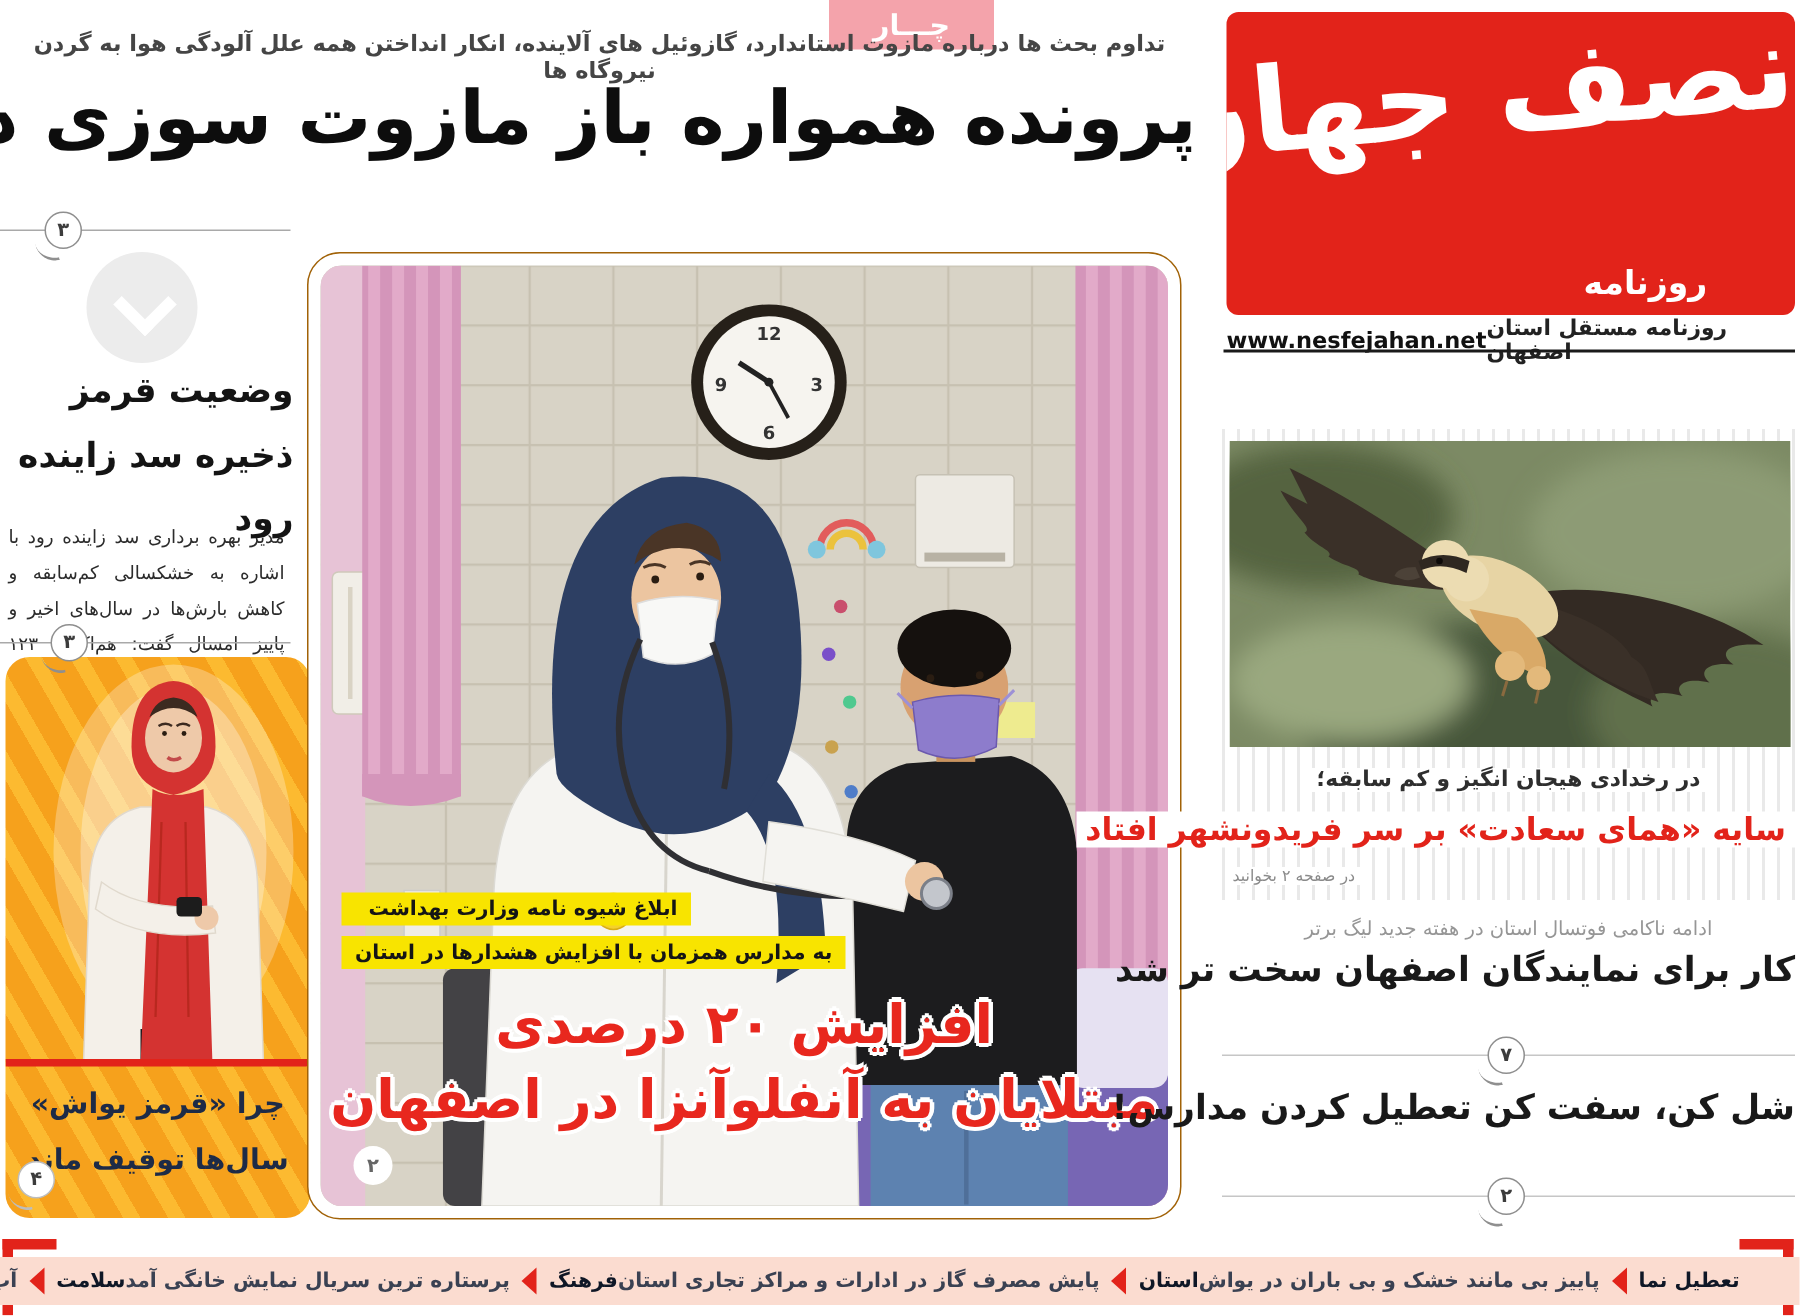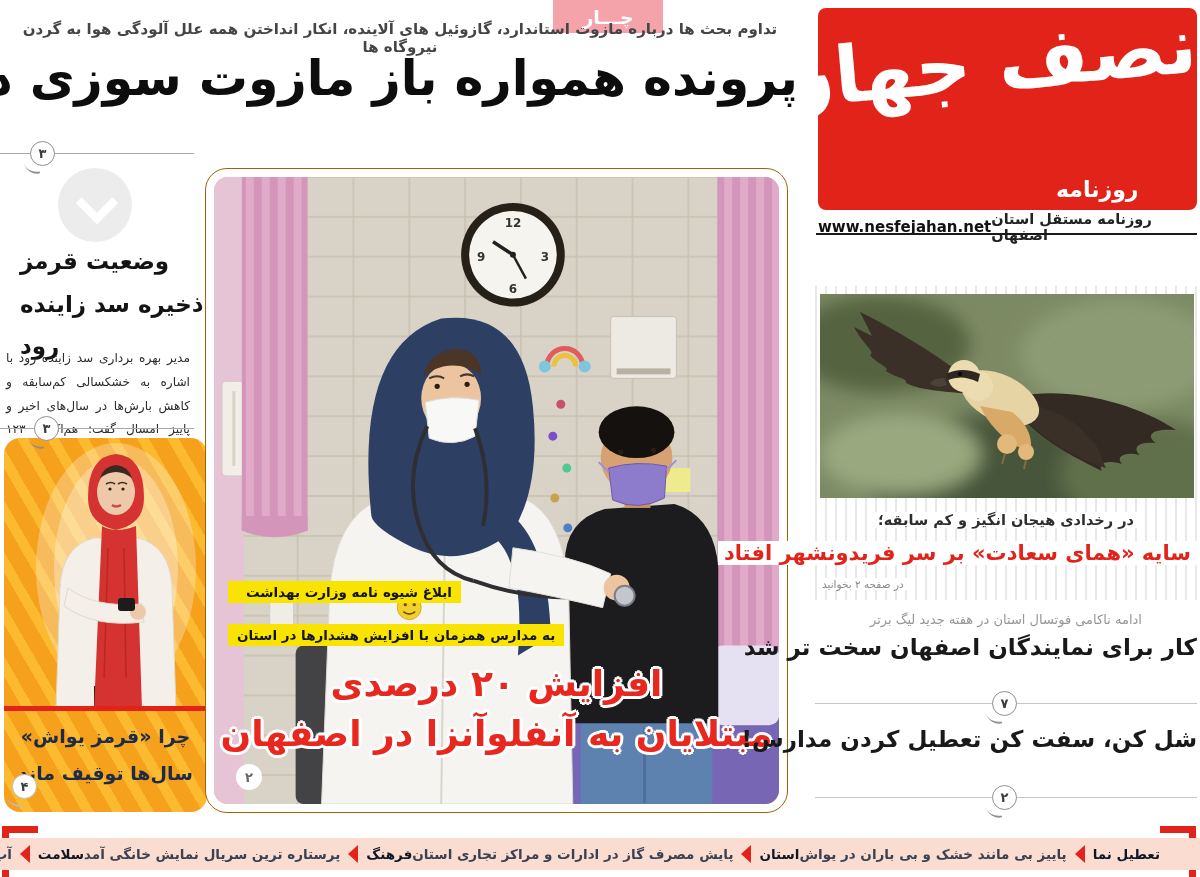--- a/index.html
+++ b/index.html
@@ -19,40 +19,40 @@
     border-radius:50%; display:flex; align-items:center; justify-content:center;
     font-size:13px; color:#3c3c3c; font-weight:bold; box-sizing:border-box; z-index:5; }
   .pbadge::after { content:""; position:absolute; left:-6px; bottom:-10px; width:14px; height:12px;
     border-bottom:2px solid #8f8f8f; border-bottom-left-radius:14px; transform:rotate(-12deg); }
   .rule { position:absolute; border-top:1px solid #a9a9a9; }
   
   .watermark { position:absolute; left:58px; top:168px; width:74px; height:74px; border-radius:50%;
     background:#ececec; }
   .watermark::after { content:""; position:absolute; left:24px; top:20px; width:22px; height:22px;
     border-left:8px solid #fff; border-bottom:8px solid #fff; transform:rotate(-45deg); }
-  .lc-headline { position:absolute; left:0; top:240px; width:196px; text-align:left;
-    font-size:23px; font-weight:bold; color:#141414; line-height:1.85;padding-left:20px; }
+  .lc-headline { position:absolute; left:0; top:240px; width:196px; text-align:right;
+    font-size:23px; font-weight:bold; color:#141414; line-height:1.85; }
   .lc-body { position:absolute; left:6px; top:347px; width:184px; font-size:12.2px; line-height:1.95;
     color:#2c2c2c; text-align:justify; }
   .orange-card { position:absolute; left:4px; top:438px; width:203px; height:374px; border-radius:16px;
     overflow:hidden; background:repeating-linear-gradient(60deg,#f6a11c 0 16px,#fcba30 16px 26px); }
   .oc-red-strip { position:absolute; top:268px; left:0; width:100%; height:5px; background:#e2231a; }
   .oc-text { position:absolute; top:280px; left:0; width:100%; text-align:center; font-size:19px;
     font-weight:bold; color:#1d2b47; line-height:1.95; }
   .oc-badge { left:8px; top:336px; border-color:#bdbdbd; }
   .oc-badge::after { border-color:#bdbdbd; }
   
   .photo-frame { position:absolute; left:205px; top:168px; width:583px; height:645px; background:#fff;
     border:1px solid #a16207; border-radius:22px; padding:8px; box-sizing:border-box; }
   .photo-inner { position:relative; width:100%; height:100%; border-radius:14px; overflow:hidden;
     background:#d8d4c7; }
   .photo-inner svg { position:absolute; left:0; top:0; width:100%; height:100%; }
   .ptag { position:absolute; left:14px; background:#f8e400; color:#151515; font-size:13.5px;
     font-weight:bold; padding:3px 9px; white-space:nowrap; }
-  .ptag1 { top:404px;padding-left:18px; } .ptag2 { top:447px; }
+  .ptag1 { top:418px;padding-left:18px; } .ptag2 { top:447px; }
   .photo-title { position:absolute; left:0; width:100%; text-align:center; font-weight:bold;
     color:#e8271e; white-space:nowrap;
     text-shadow:-2px -2px 0 #fff,2px -2px 0 #fff,-2px 2px 0 #fff,2px 2px 0 #fff,0 -3px 0 #fff,0 3px 0 #fff,-3px 0 0 #fff,3px 0 0 #fff; }
   .pt1 { top:486px; font-size:36px; }
   .pt2 { top:536px; font-size:36px; }
   .photo-badge { position:absolute; left:22px; bottom:14px; width:26px; height:26px; background:#fff;
     border-radius:50%; display:flex; align-items:center; justify-content:center; font-size:13px;
     color:#666; font-weight:bold; }
   
   .logo-box { position:absolute; left:818px; top:8px; width:379px; height:202px; background:#e2231a;

